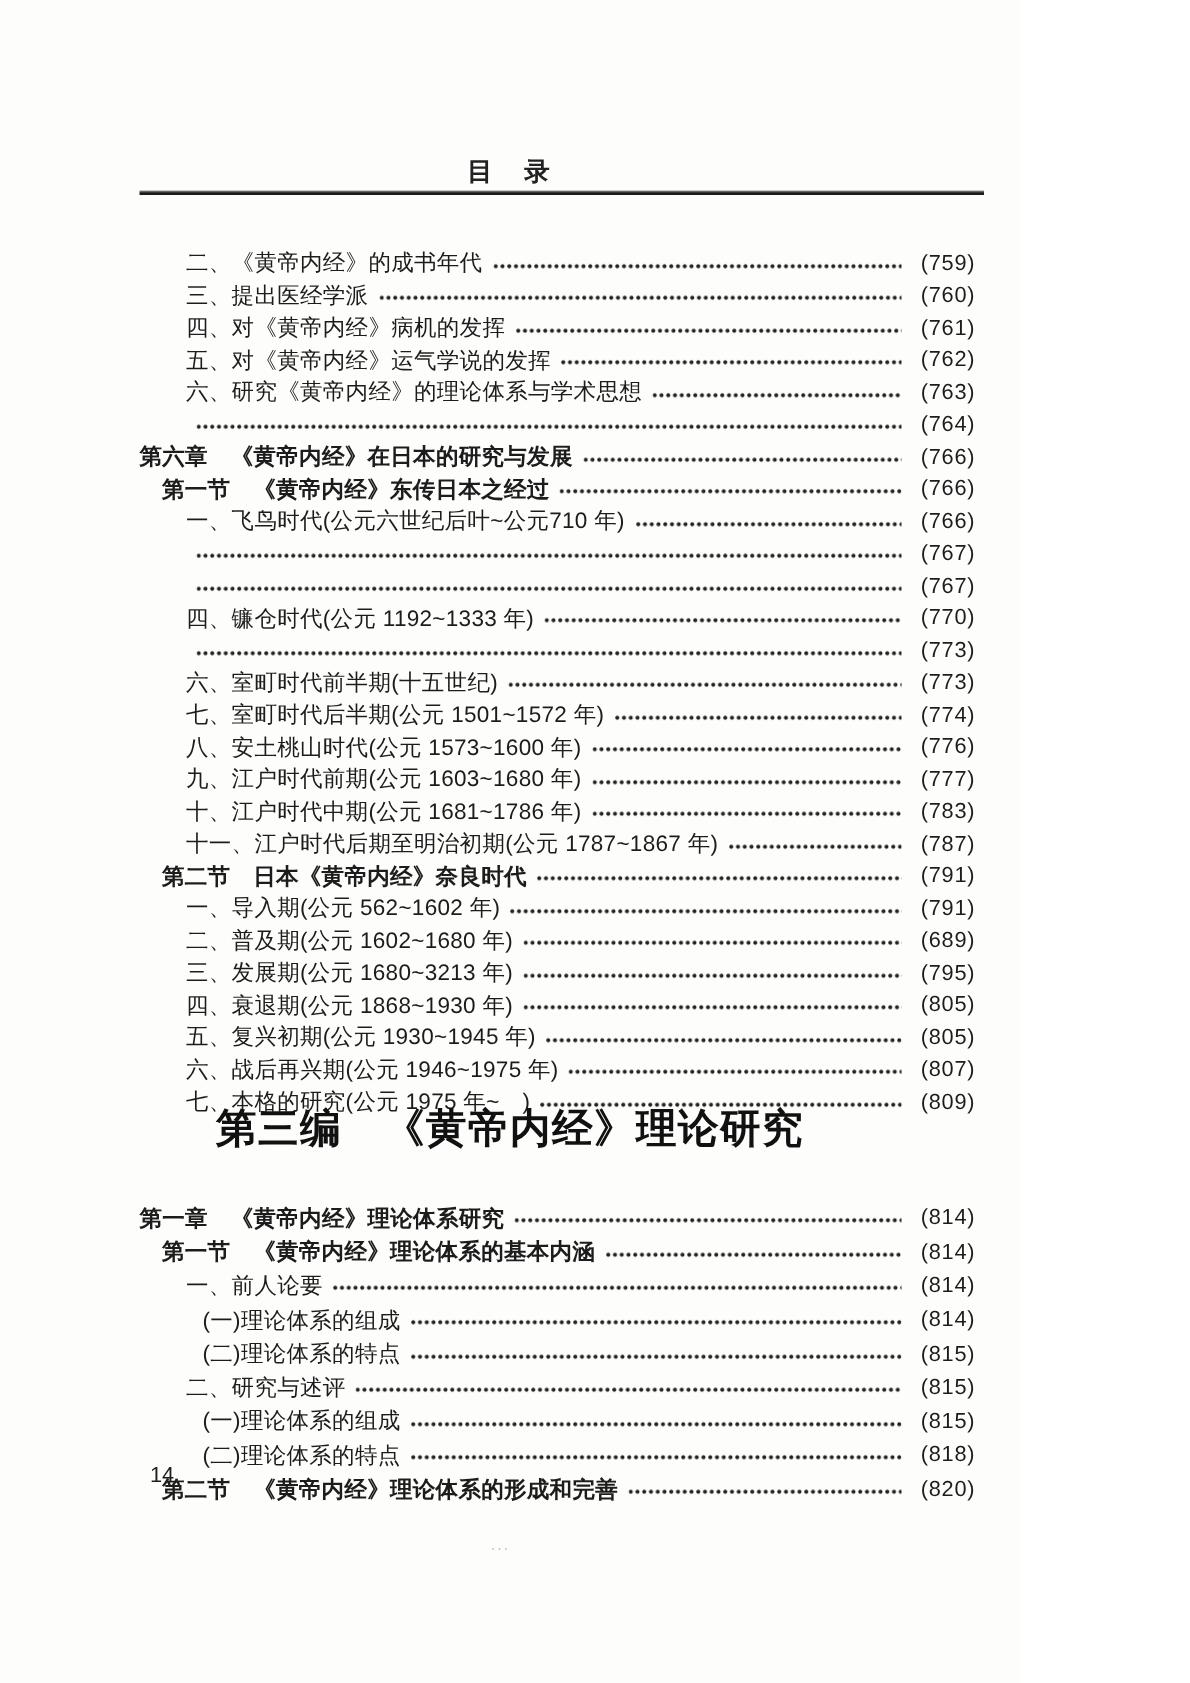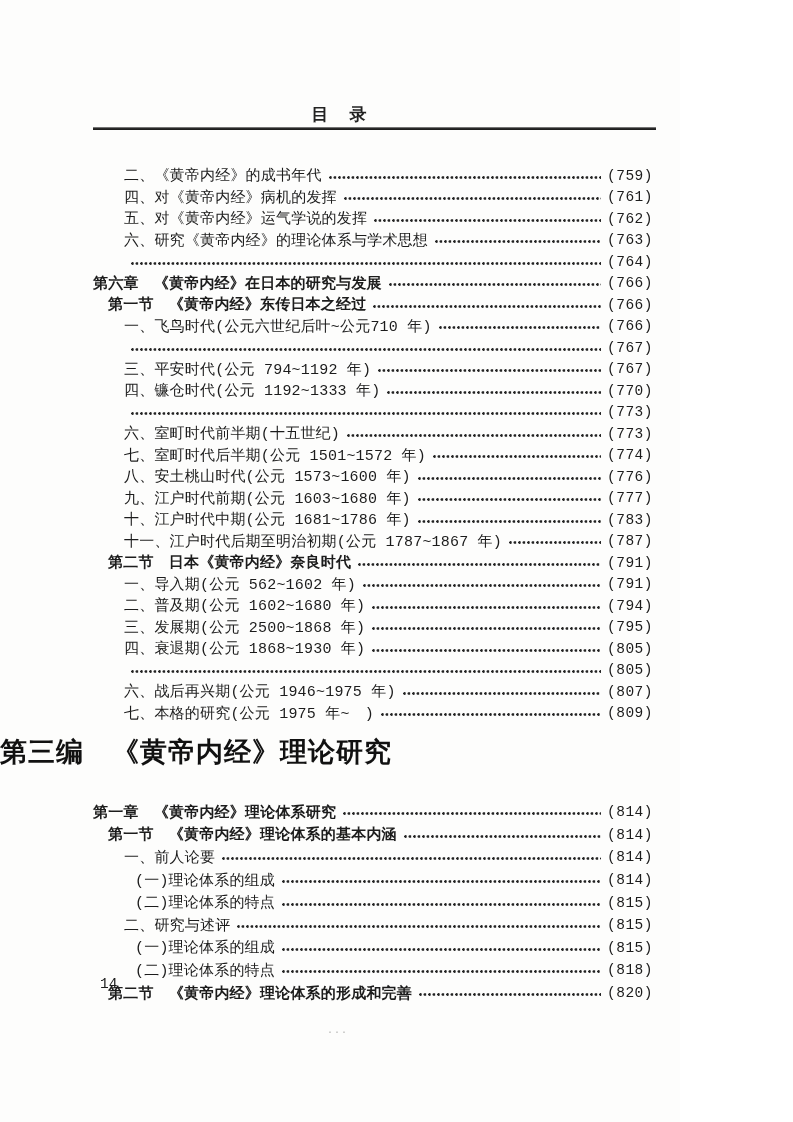--- a/index.html
+++ b/index.html
@@ -2,21 +2,21 @@
 <html><head>
 <meta charset="utf-8">
 <style>
   html, body { margin: 0; padding: 0; background: #ffffff; }
   .sheet {
     position: relative;
     width: 680px;
     height: 1122px;
     background: #fdfdfc;
     color: #1c1c1c;
-    font-family: Liberation Mono, monospace;
+    font-family: Liberation Sans, sans-serif;
     overflow: hidden;
   }
   .header-title {
     position: absolute;
     top: 103px; left: 0; right: 0;
     text-align: center;
     font-size: 17px;
     font-weight: 700;
     letter-spacing: 2px;
     color: #222;
@@ -56,27 +56,28 @@
     flex: 1 1 auto;
     height: 7px;
     margin: 3px 6px 0 7px;
     background-image: radial-gradient(circle at 1.5px 3.5px, #232323 1.05px, rgba(0,0,0,0) 1.6px);
     background-size: 4.5px 7px;
     background-repeat: repeat-x;
   }
   .row-page {
     flex: 0 0 auto;
     width: 50px;
-    text-align: left;
+    text-align: center;
     font-size: 14.5px;
     letter-spacing: 0.5px;
   }
   .part-heading {
     position: absolute;
     top: 734px; left: 0; right: 0;
+    text-align: center;
     font-size: 27px;
     font-weight: 700;
     letter-spacing: 1px;
     color: #111;
   }
   .page-number {
     position: absolute;
     top: 976px; left: 100px;
     font-size: 14.5px;
     text-align: center;
@@ -98,20 +99,25 @@
 
   <div class="header-rule"></div>
 
   <div class="toc-list list-top">
       <div class="row lvl-item">
         <span class="row-label">二、《黄帝内经》的成书年代</span>
         <span class="dots"></span>
         <span class="row-page">(759)</span>
       </div>
       <div class="row lvl-item">
+        <span class="row-label">三、提出医经学派</span>
+        <span class="dots"></span>
+        <span class="row-page">(760)</span>
+      </div>
+      <div class="row lvl-item">
         <span class="row-label">四、对《黄帝内经》病机的发挥</span>
         <span class="dots"></span>
         <span class="row-page">(761)</span>
       </div>
       <div class="row lvl-item">
         <span class="row-label">五、对《黄帝内经》运气学说的发挥</span>
         <span class="dots"></span>
         <span class="row-page">(762)</span>
       </div>
       <div class="row lvl-item">
@@ -136,21 +142,20 @@
       <div class="row lvl-item">
         <span class="row-label">一、飞鸟时代(公元六世纪后叶~公元710 年)</span>
         <span class="dots"></span>
         <span class="row-page">(766)</span>
       </div>
       <div class="row lvl-item">
         <span class="dots"></span>
         <span class="row-page">(767)</span>
       </div>
       <div class="row lvl-item">
-        <span class="row-label">三、平安时代(公元 794~1192 年)</span>
         <span class="dots"></span>
         <span class="row-page">(767)</span>
       </div>
       <div class="row lvl-item">
         <span class="row-label">四、镰仓时代(公元 1192~1333 年)</span>
         <span class="dots"></span>
         <span class="row-page">(770)</span>
       </div>
       <div class="row lvl-item">
         <span class="dots"></span>
@@ -192,33 +197,34 @@
         <span class="row-page">(791)</span>
       </div>
       <div class="row lvl-item">
         <span class="row-label">一、导入期(公元 562~1602 年)</span>
         <span class="dots"></span>
         <span class="row-page">(791)</span>
       </div>
       <div class="row lvl-item">
         <span class="row-label">二、普及期(公元 1602~1680 年)</span>
         <span class="dots"></span>
-        <span class="row-page">(794)</span>
-      </div>
-      <div class="row lvl-item">
-        <span class="row-label">三、发展期(公元 2500~1868 年)</span>
+        <span class="row-page">(689)</span>
+      </div>
+      <div class="row lvl-item">
+        <span class="row-label">三、发展期(公元 1680~3213 年)</span>
         <span class="dots"></span>
         <span class="row-page">(795)</span>
       </div>
       <div class="row lvl-item">
         <span class="row-label">四、衰退期(公元 1868~1930 年)</span>
         <span class="dots"></span>
         <span class="row-page">(805)</span>
       </div>
       <div class="row lvl-item">
+        <span class="row-label">五、复兴初期(公元 1930~1945 年)</span>
         <span class="dots"></span>
         <span class="row-page">(805)</span>
       </div>
       <div class="row lvl-item">
         <span class="row-label">六、战后再兴期(公元 1946~1975 年)</span>
         <span class="dots"></span>
         <span class="row-page">(807)</span>
       </div>
       <div class="row lvl-item">
         <span class="row-label">七、本格的研究(公元 1975 年~　)</span>

